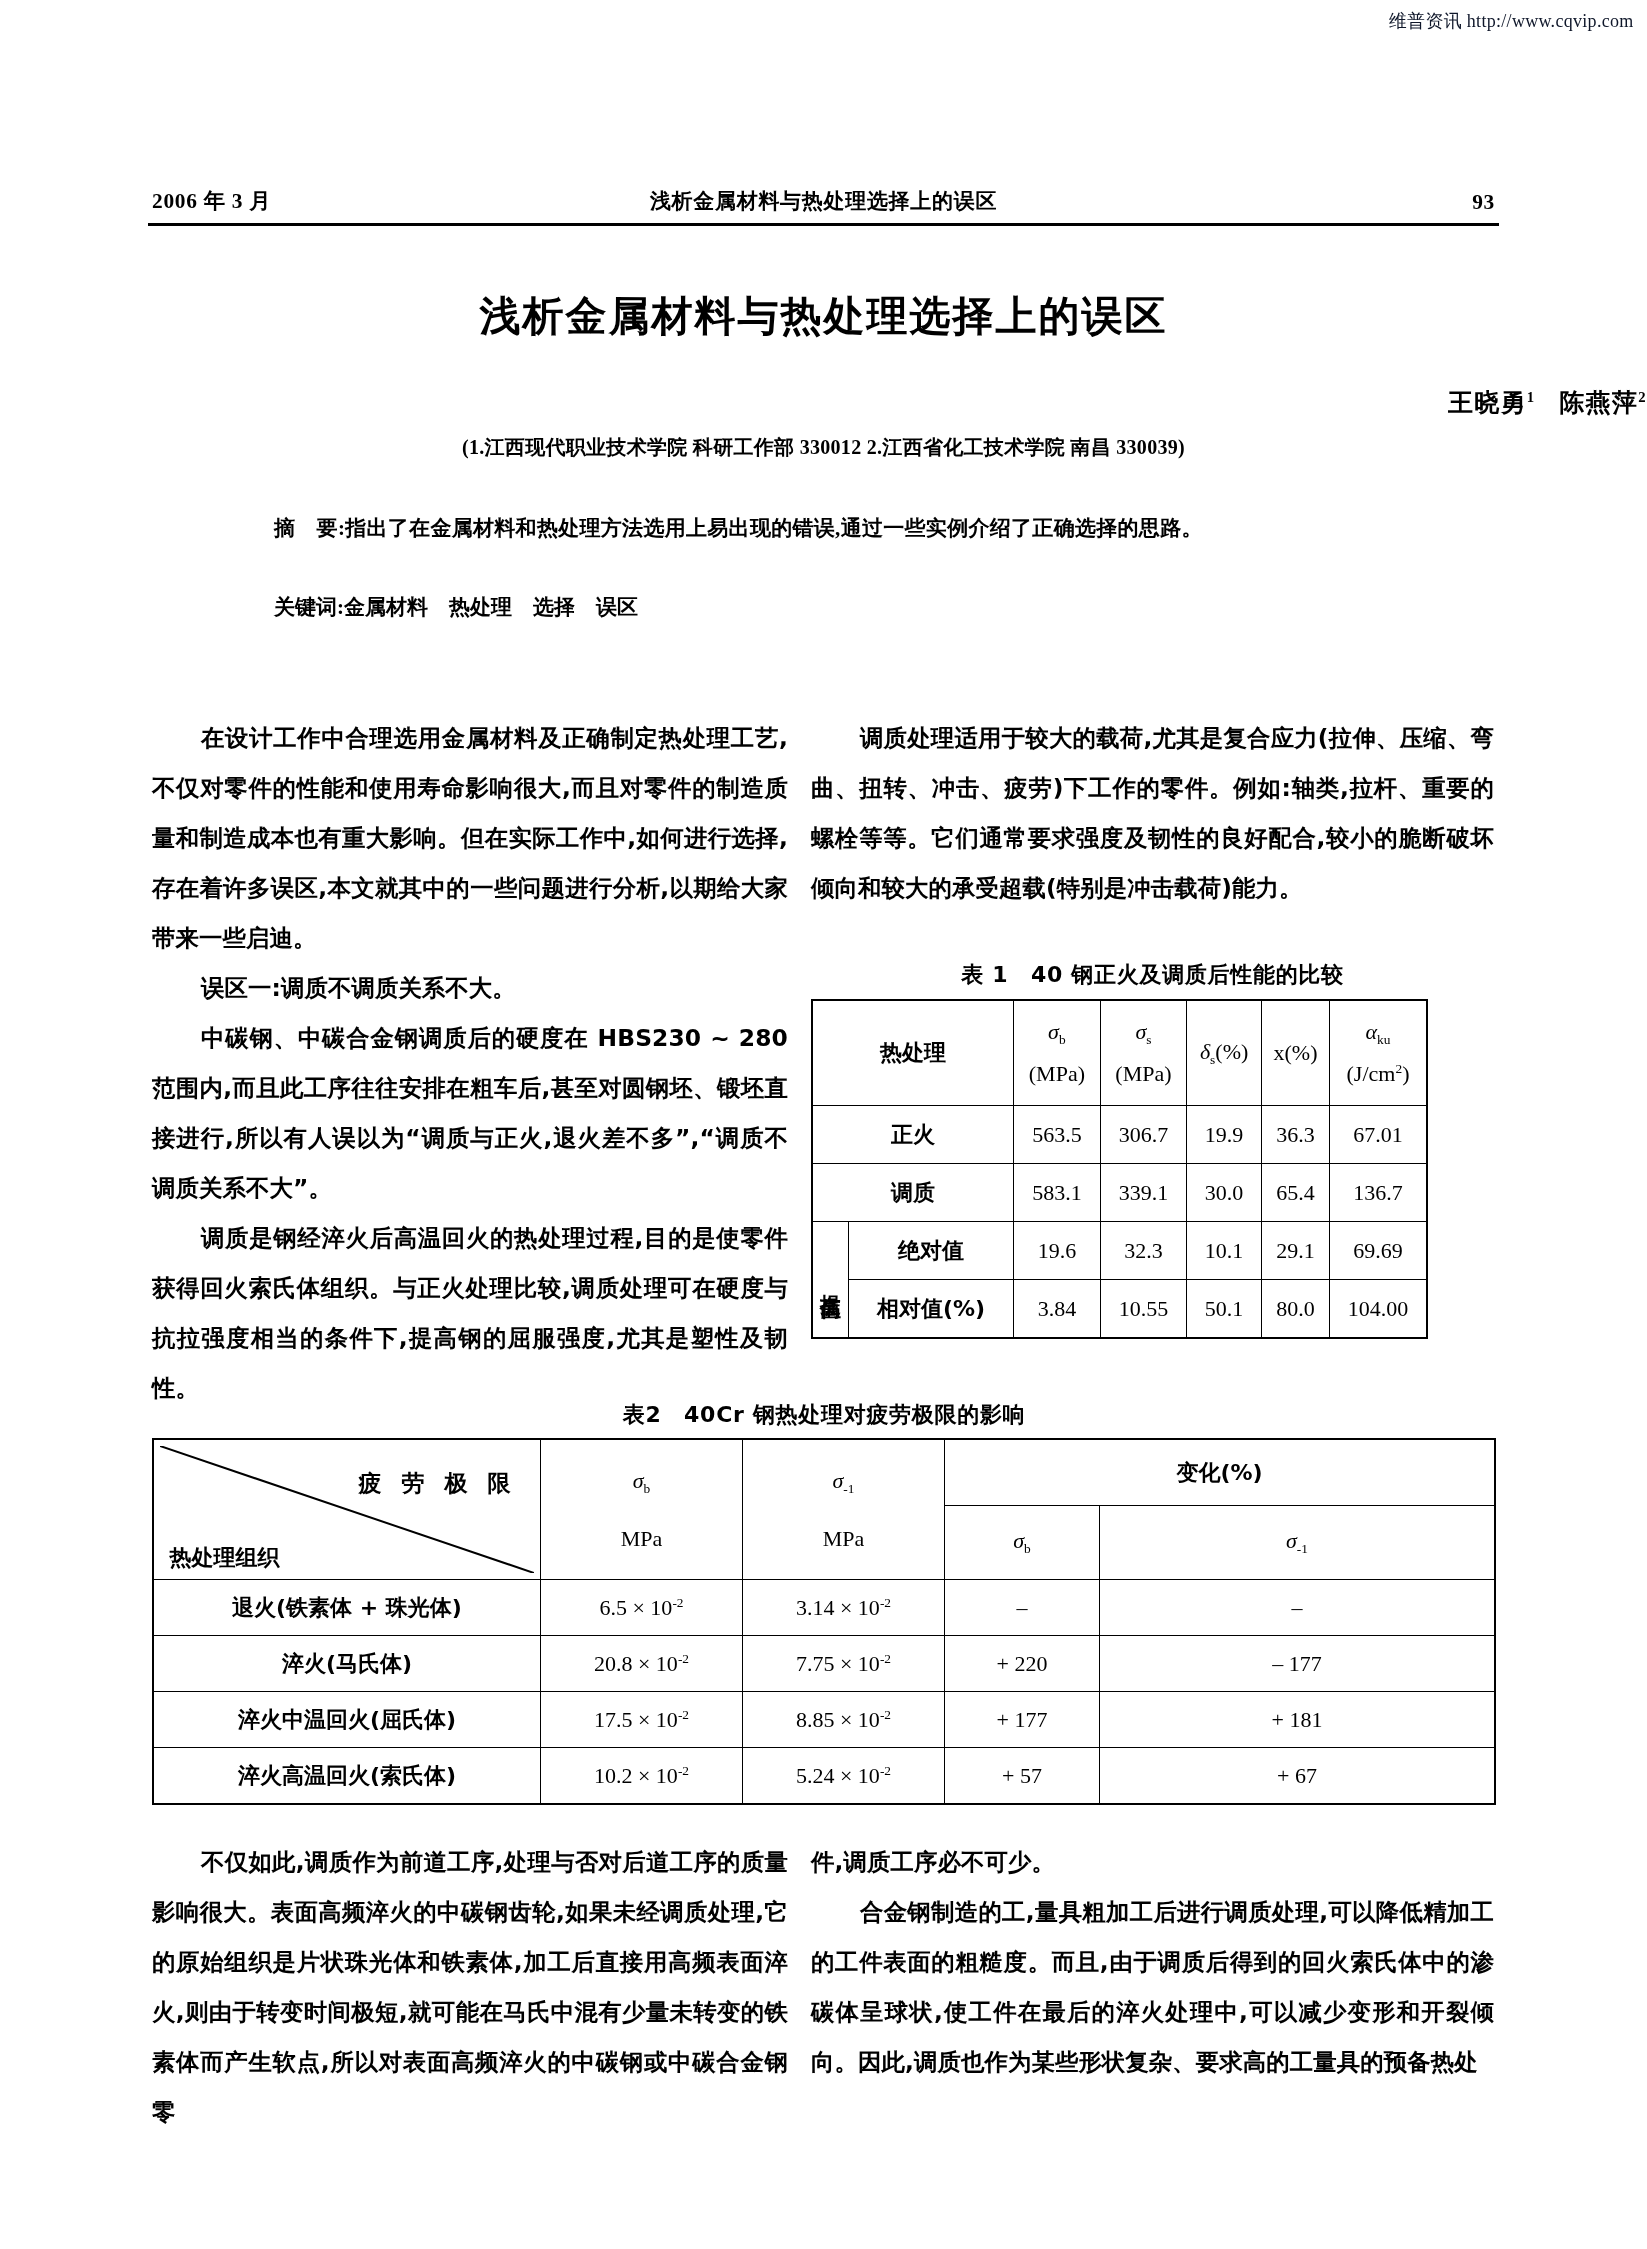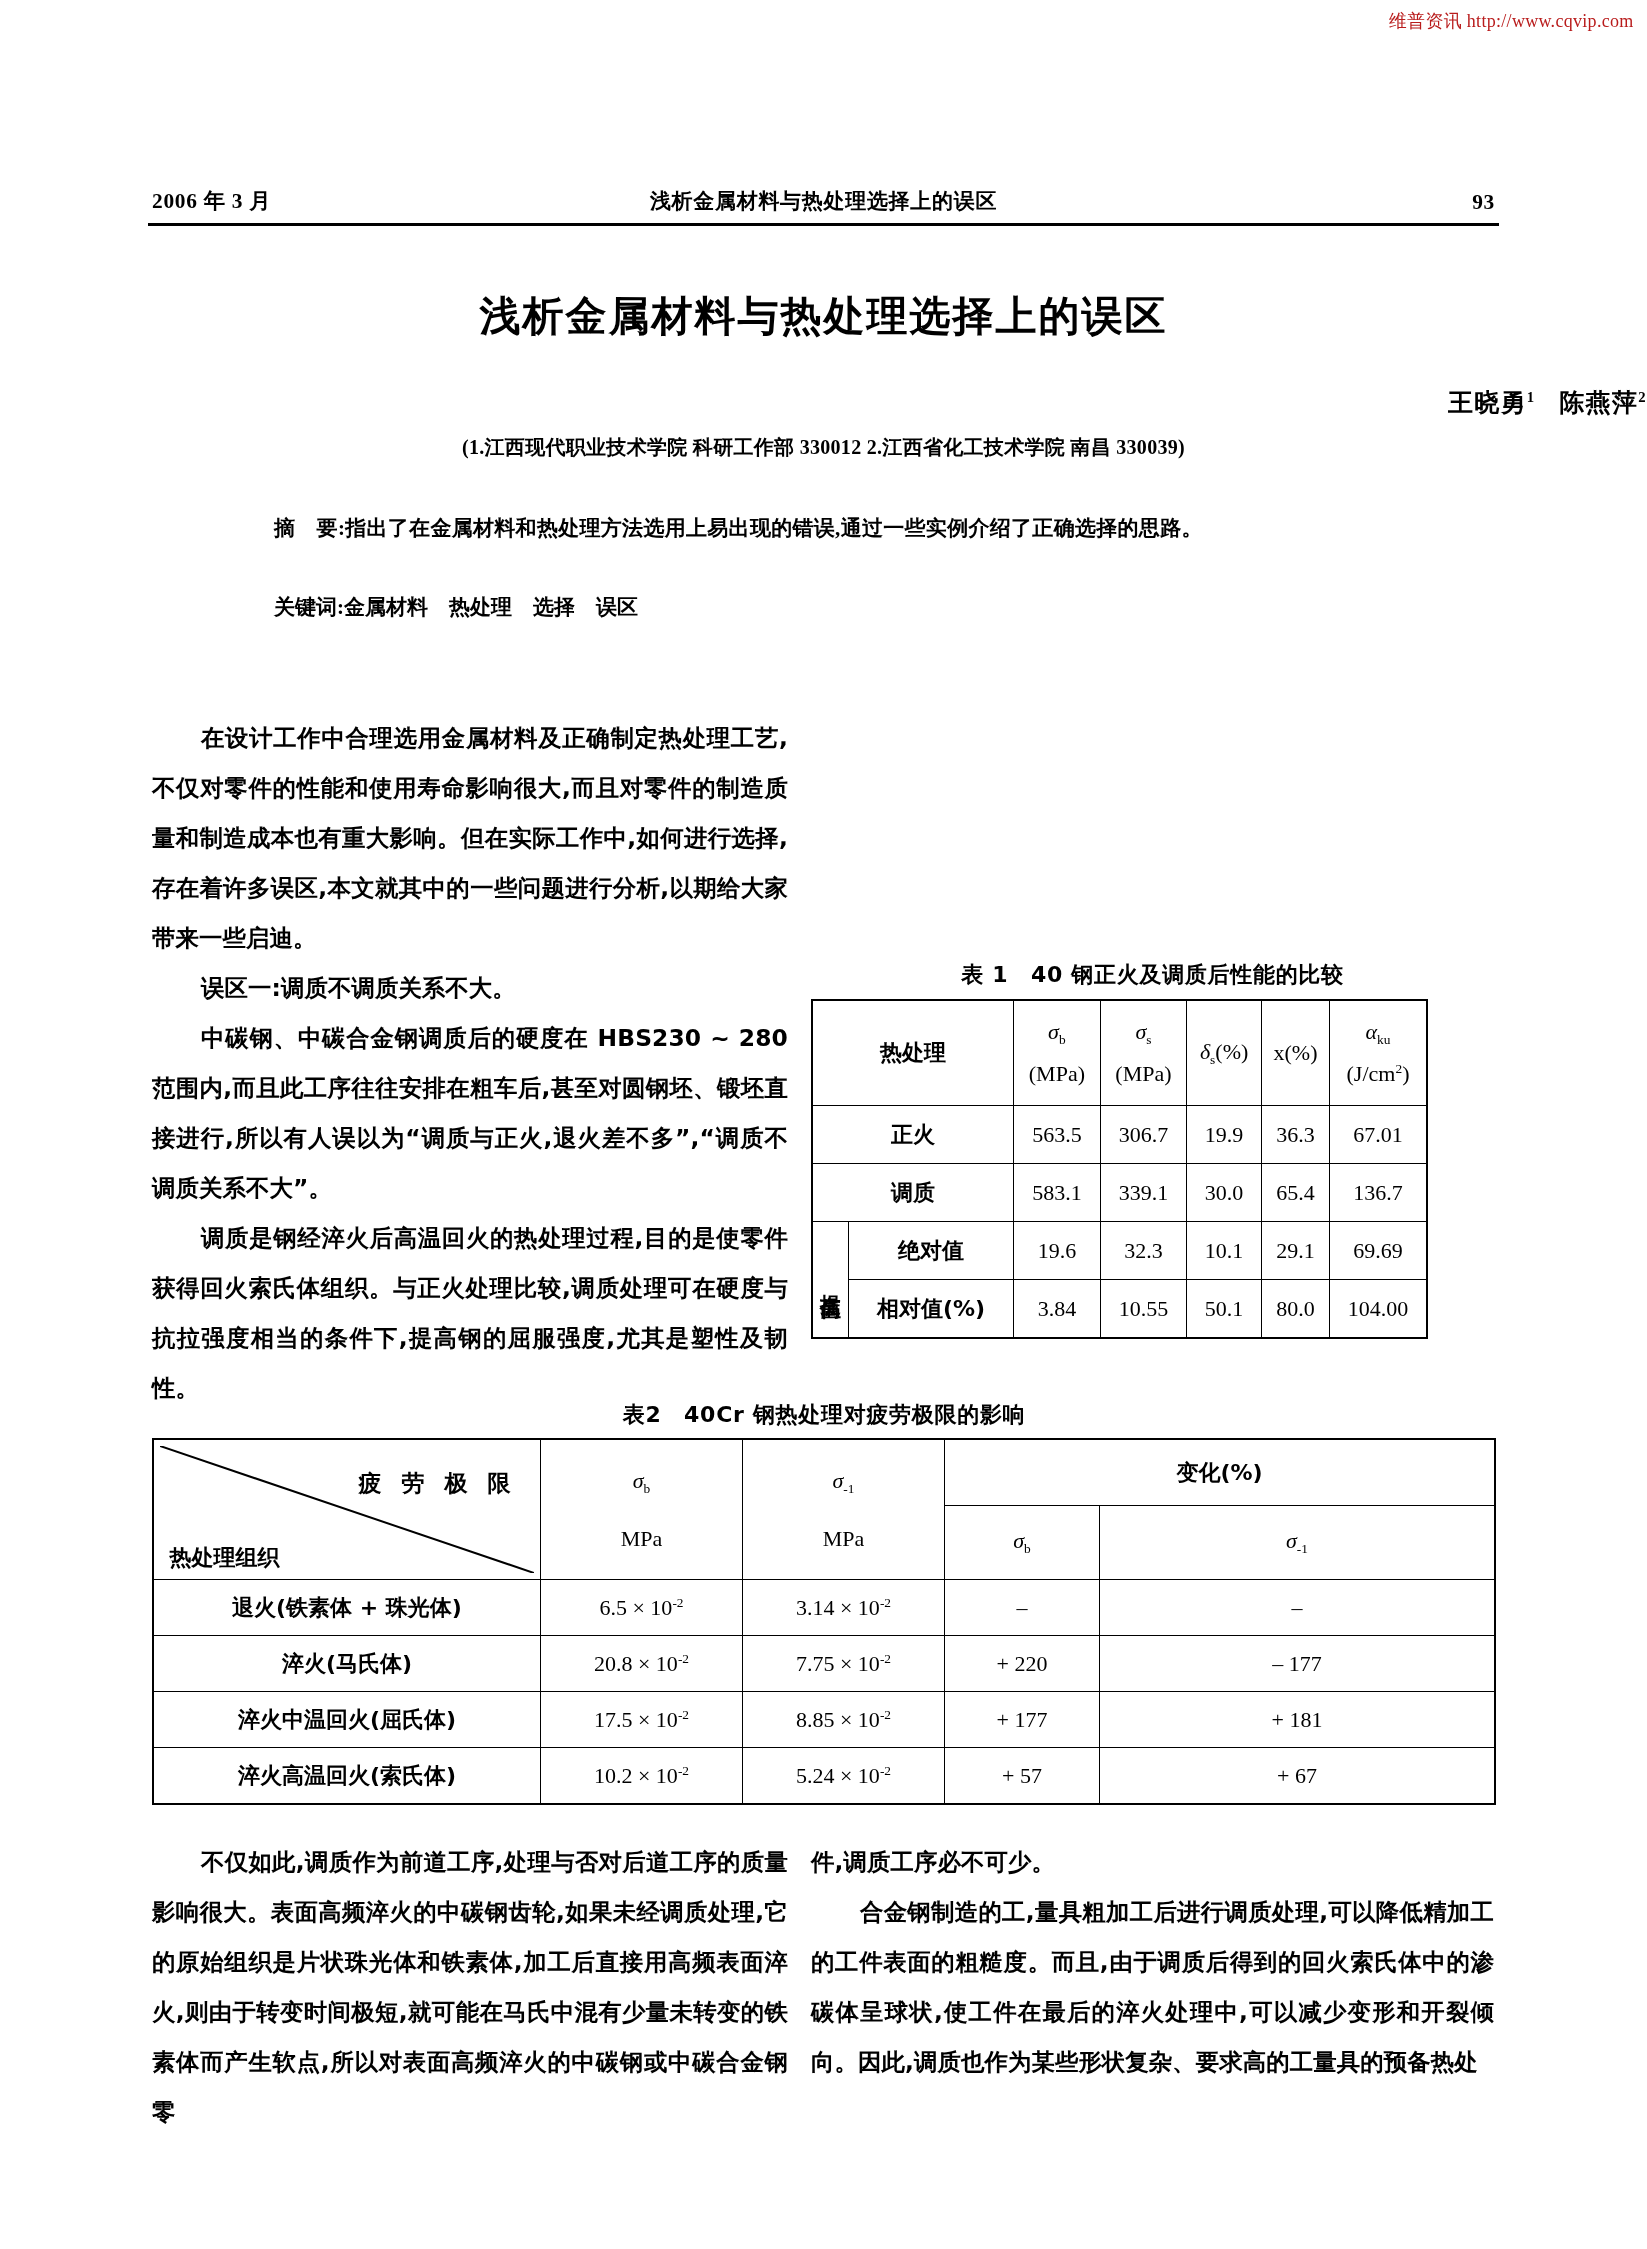--- a/index.html
+++ b/index.html
@@ -20,21 +20,21 @@
     inset: 0;
   }
 
   
   .watermark {
     position: absolute;
     top: 9.4px;
     right: 13.4px;
     font-size: 18px;
     letter-spacing: 0.3px;
-    color: #b91c1c;
+    color: #0f172a;
     white-space: nowrap;
     font-family: "Liberation Serif", "DejaVu Serif", serif;
   }
 
   
   .runhead {
     position: absolute;
     left: 152px;
     right: 152px;
     top: 179px;
@@ -247,20 +247,23 @@
     <span class="ind" style="display:inline-block;width:41px"></span><span>关键词</span><span>:金属材料　热处理　选择　误区</span>
   </div>
 
   <div class="col col-left-a">
     <p class="ind">在设计工作中合理选用金属材料及正确制定热处理工艺,不仅对零件的性能和使用寿命影响很大,而且对零件的制造质量和制造成本也有重大影响。但在实际工作中,如何进行选择,存在着许多误区,本文就其中的一些问题进行分析,以期给大家带来一些启迪。</p>
     <p class="ind">误区一:调质不调质关系不大。</p>
     <p class="ind">中碳钢、中碳合金钢调质后的硬度在 HBS230 ~ 280 范围内,而且此工序往往安排在粗车后,甚至对圆钢坯、锻坯直接进行,所以有人误以为“调质与正火,退火差不多”,“调质不调质关系不大”。</p>
     <p class="ind">调质是钢经淬火后高温回火的热处理过程,目的是使零件获得回火索氏体组织。与正火处理比较,调质处理可在硬度与抗拉强度相当的条件下,提高钢的屈服强度,尤其是塑性及韧性。</p>
   </div>
 
+  <div class="col col-right-a">
+    <p class="ind">调质处理适用于较大的载荷,尤其是复合应力(拉伸、压缩、弯曲、扭转、冲击、疲劳)下工作的零件。例如:轴类,拉杆、重要的螺栓等等。它们通常要求强度及韧性的良好配合,较小的脆断破坏倾向和较大的承受超载(特别是冲击载荷)能力。</p>
+  </div>
 
   <div class="tbl-cap tbl1-cap">表 1　40 钢正火及调质后性能的比较</div>
   <div class="tbl1-wrap">
     <table class="doc">
       <tbody>
         <tr>
           <td class="hdr cjk" colspan="2">热处理</td>
           <td class="hdr">
             <span class="stacked">
               <span class="l1"><i>σ</i><sub>b</sub></span>

